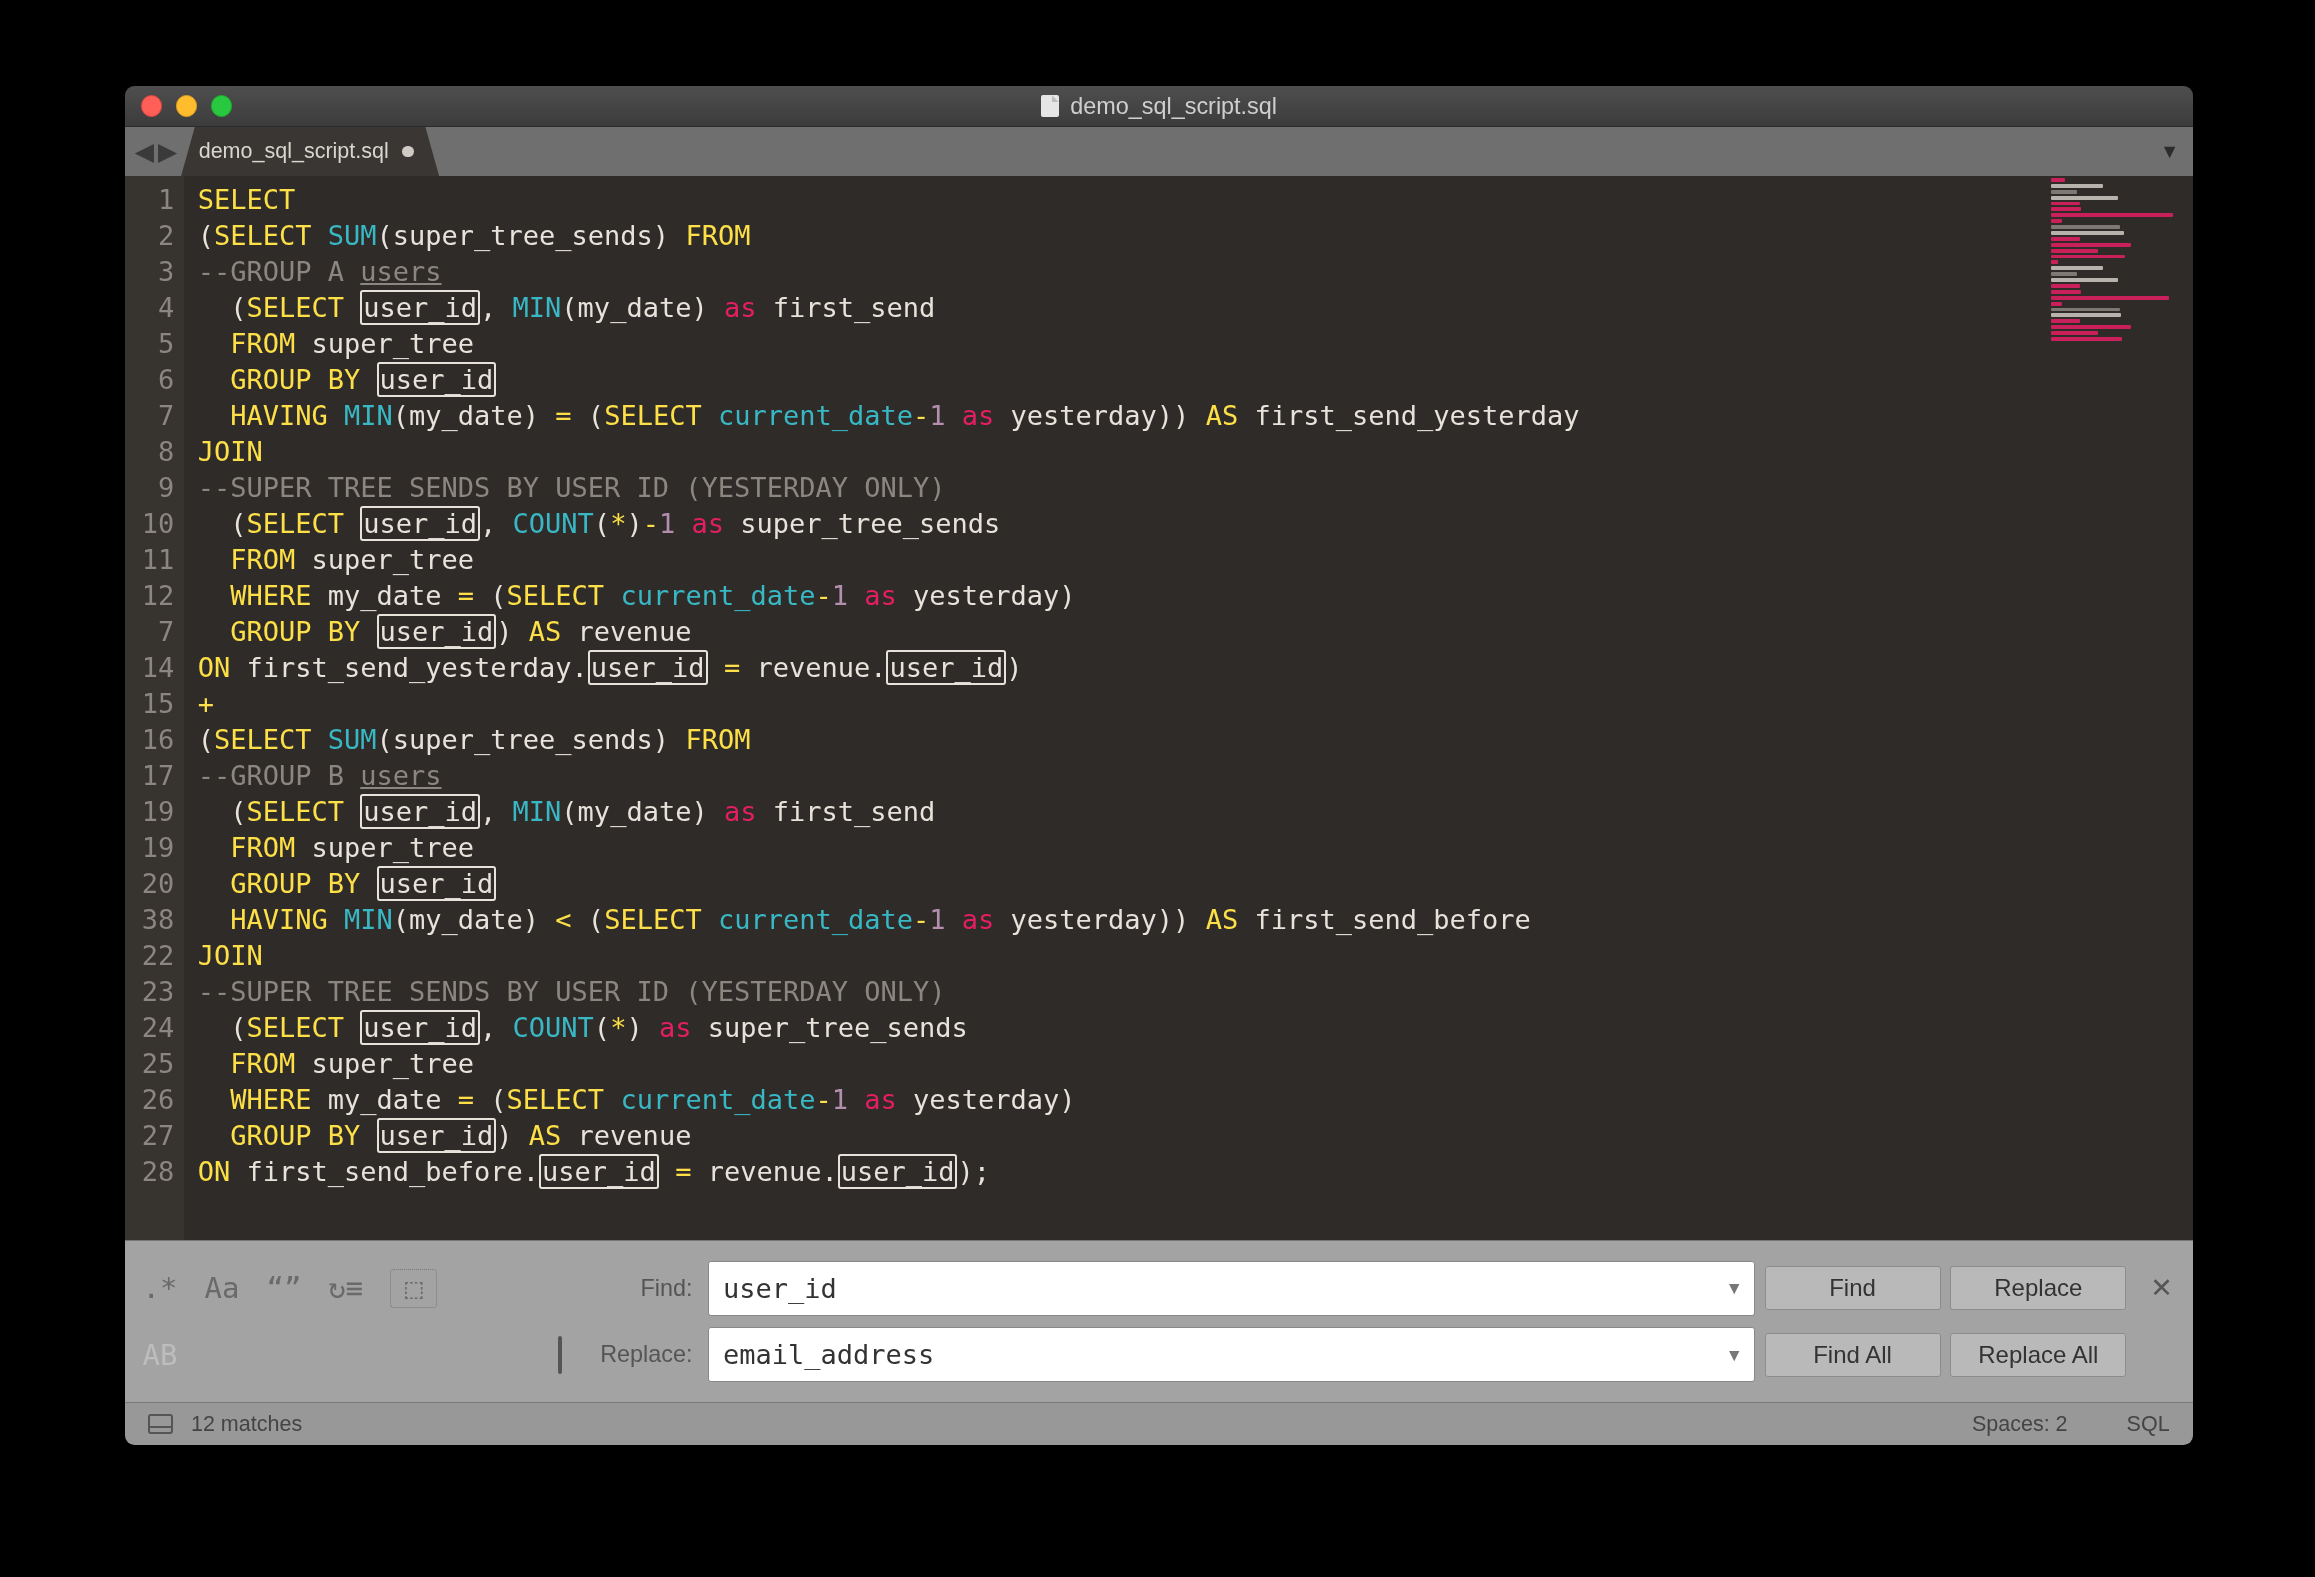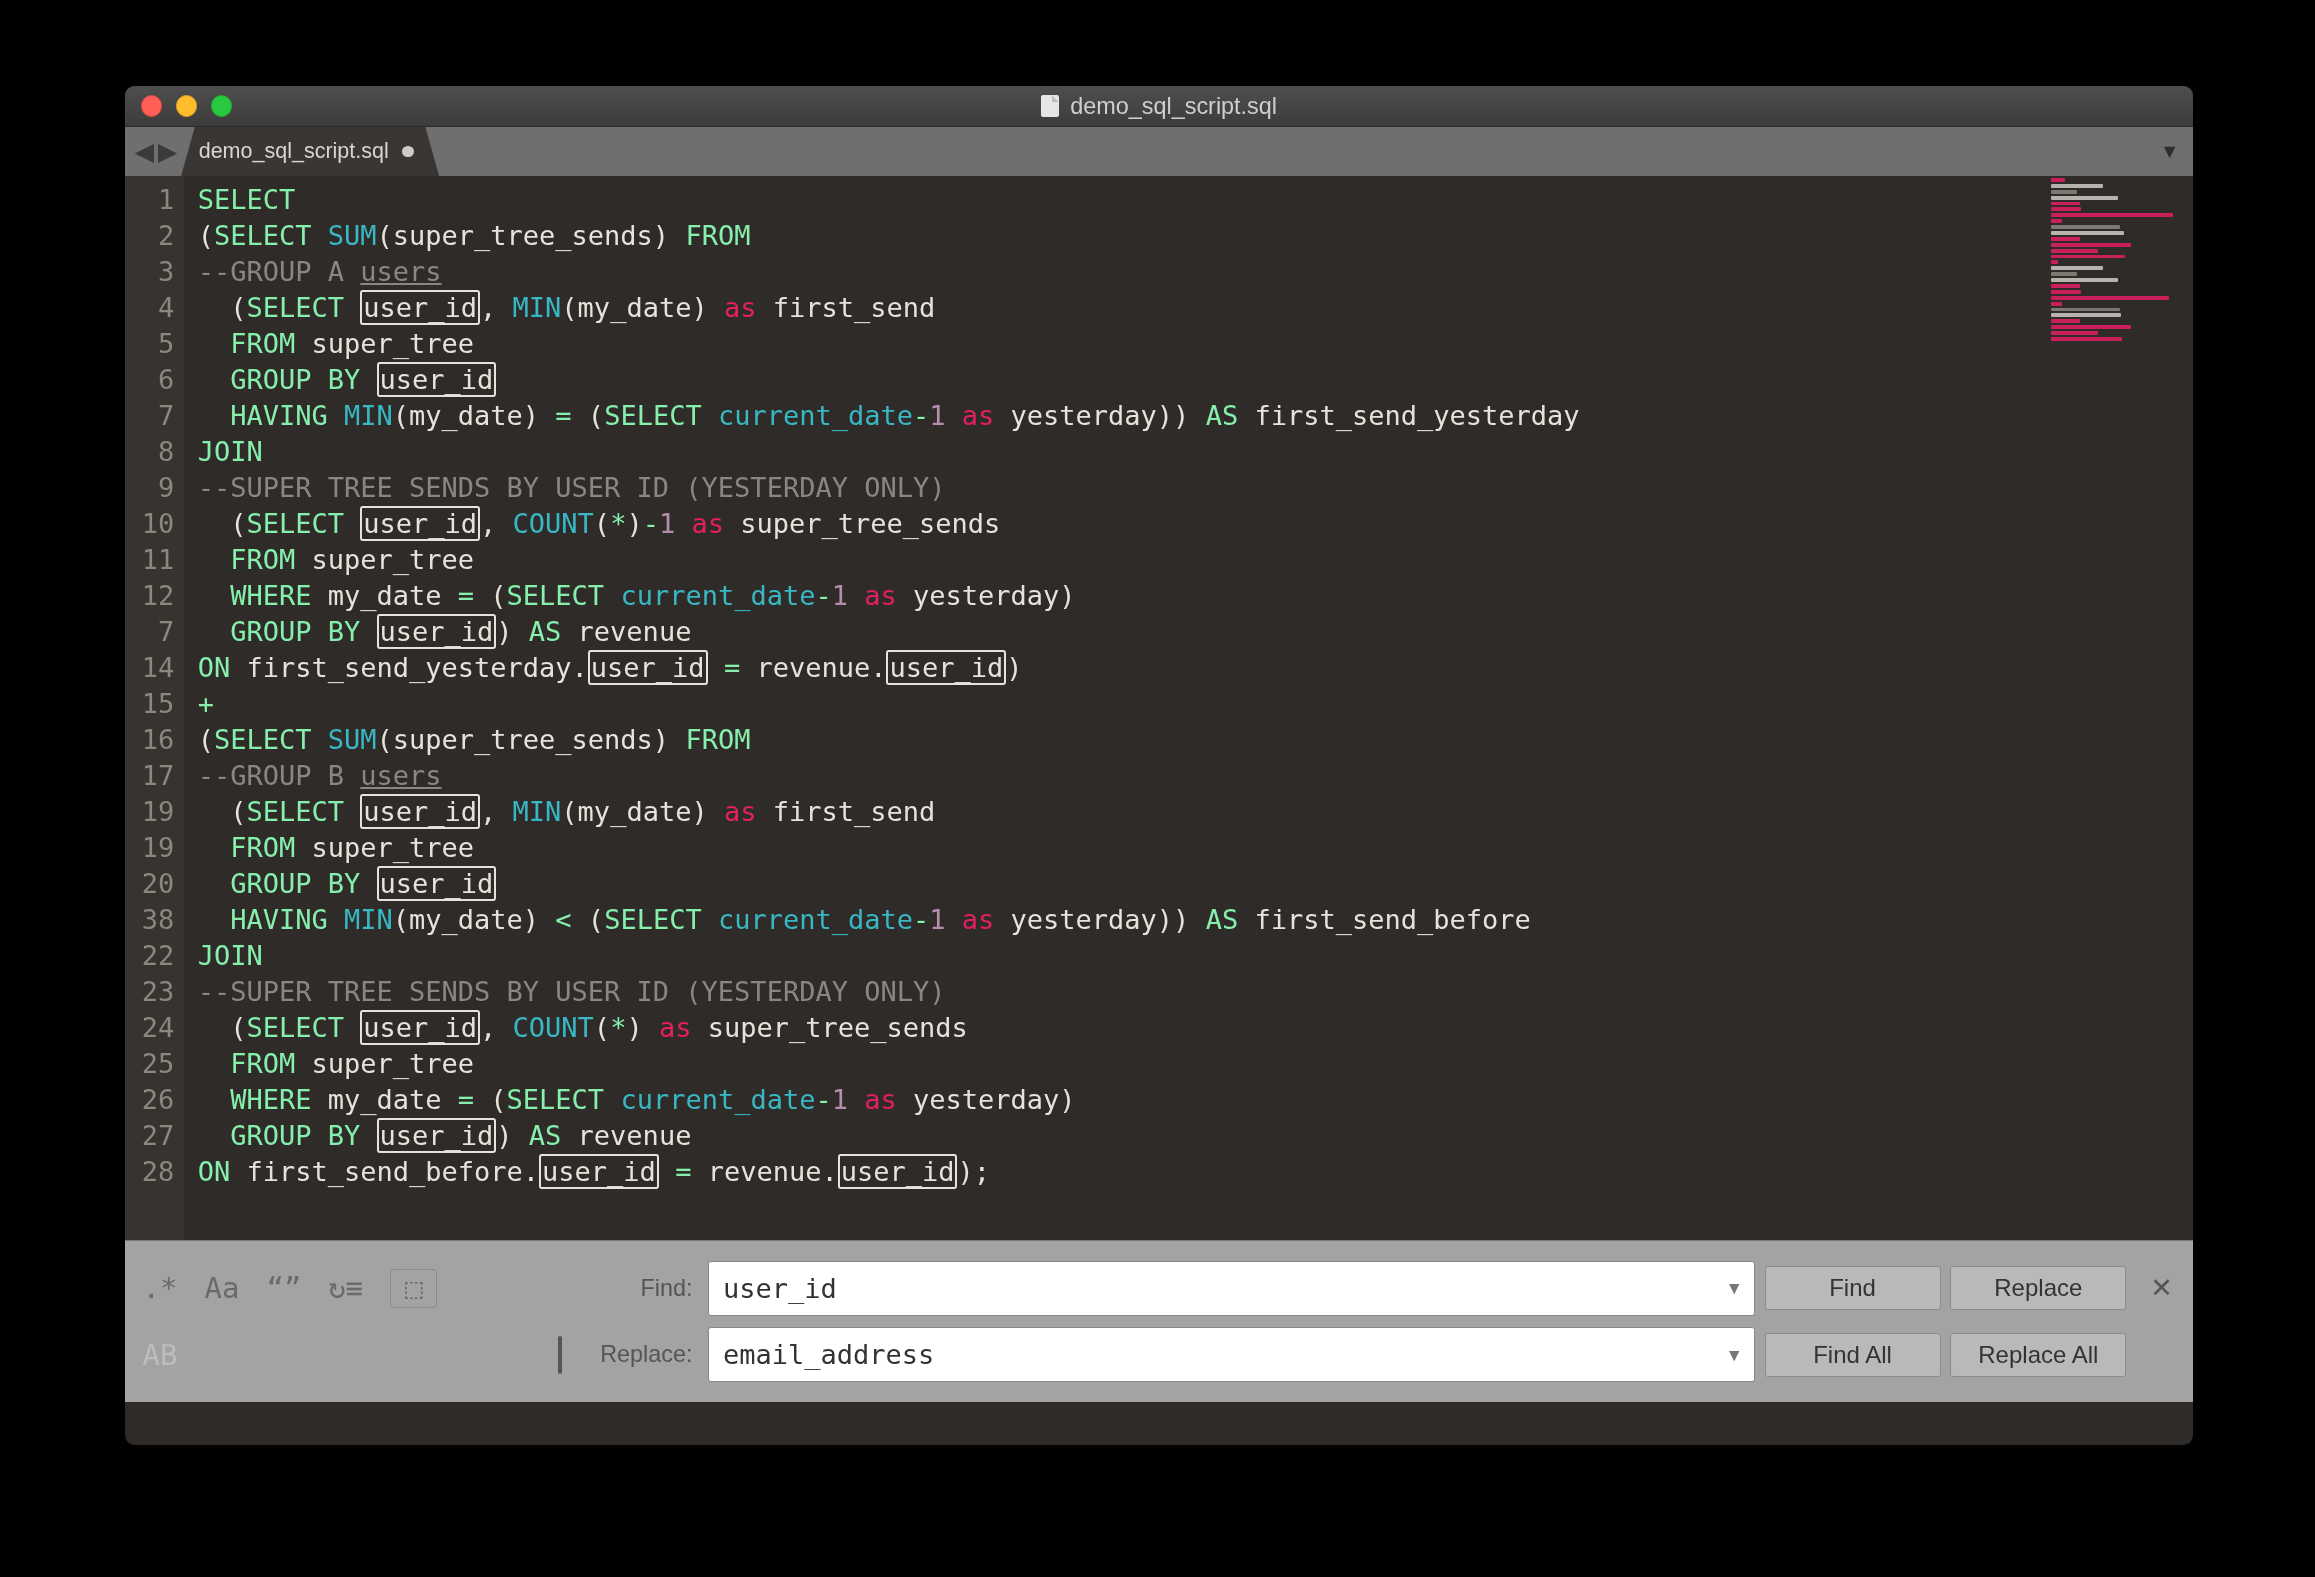--- a/index.html
+++ b/index.html
@@ -38,21 +38,21 @@
     margin-left: -5.9px;
   }
   .tab .dirty { width: 11.7px; height: 11.7px; background: #cfcac3; border-radius: 50%; margin-left: 13.7px; }
   .tabbar .menu-caret { position: absolute; right: 13.7px; top: 0; bottom: 0; display: flex; align-items: center; color: #2c2c2c; font-size: 19.5px; }
   
   .editor { position: absolute; top: 90px; left: 0; right: 0; bottom: 205px; background: #2f2b28; display: flex; font-family: Menlo, Consolas, "DejaVu Sans Mono", monospace; font-size: 27px; }
   .gutter { width: 59px; background: #37332f; color: #8b8680; text-align: right; padding: 5.9px 9.8px 5.9px 0; user-select: none; }
   .gutter div { height: 36px; line-height: 36px; }
   .code { flex: 1; padding: 5.9px 0 5.9px 13.7px; color: #e7e2da; position: relative; overflow: hidden;}
   .code .line { height: 36px; line-height: 36px; white-space: pre; }
-  .kw { color: #86efac; font-weight: 500; } 
+  .kw { color: #fde047; font-weight: 500; } 
   .fn { color: #38b8c4; } 
   .num { color: #b48ead; }
   .as { color: #e41e63; }
   .al { color: #e7e2da; }
   .cm { color: #8b8680; }
   .cm u { }
   .hl { border: 2px solid #e7e2da; border-radius: 2.9px; padding: 0 1px; }
   
   .minimap { position: absolute; right: 0; top: 0; width: 146px; height: 156px; opacity: 0.85; }
   .minimap .ml { height: 3.9px; margin: 2px 3.9px; border-radius: 1px; }
@@ -241,16 +241,23 @@
       <div class="label">Replace:</div>
       <div class="field-wrap">
         <input class="field" value="email_address" style="">
         <span class="field-caret">▼</span>
       </div>
       <div class="btn">Find All</div>
       <div class="btn">Replace All</div>
       <div></div>
     </div>
 
+    <div class="statusbar">
+      <span class="panel-icon"></span>
+      <span>12 matches</span>
+      <span class="spacer"></span>
+      <span class="seg">Spaces: 2</span>
+      <span class="seg">SQL</span>
+    </div>
 
   </div>
 </div>
 
 
 </body></html>

